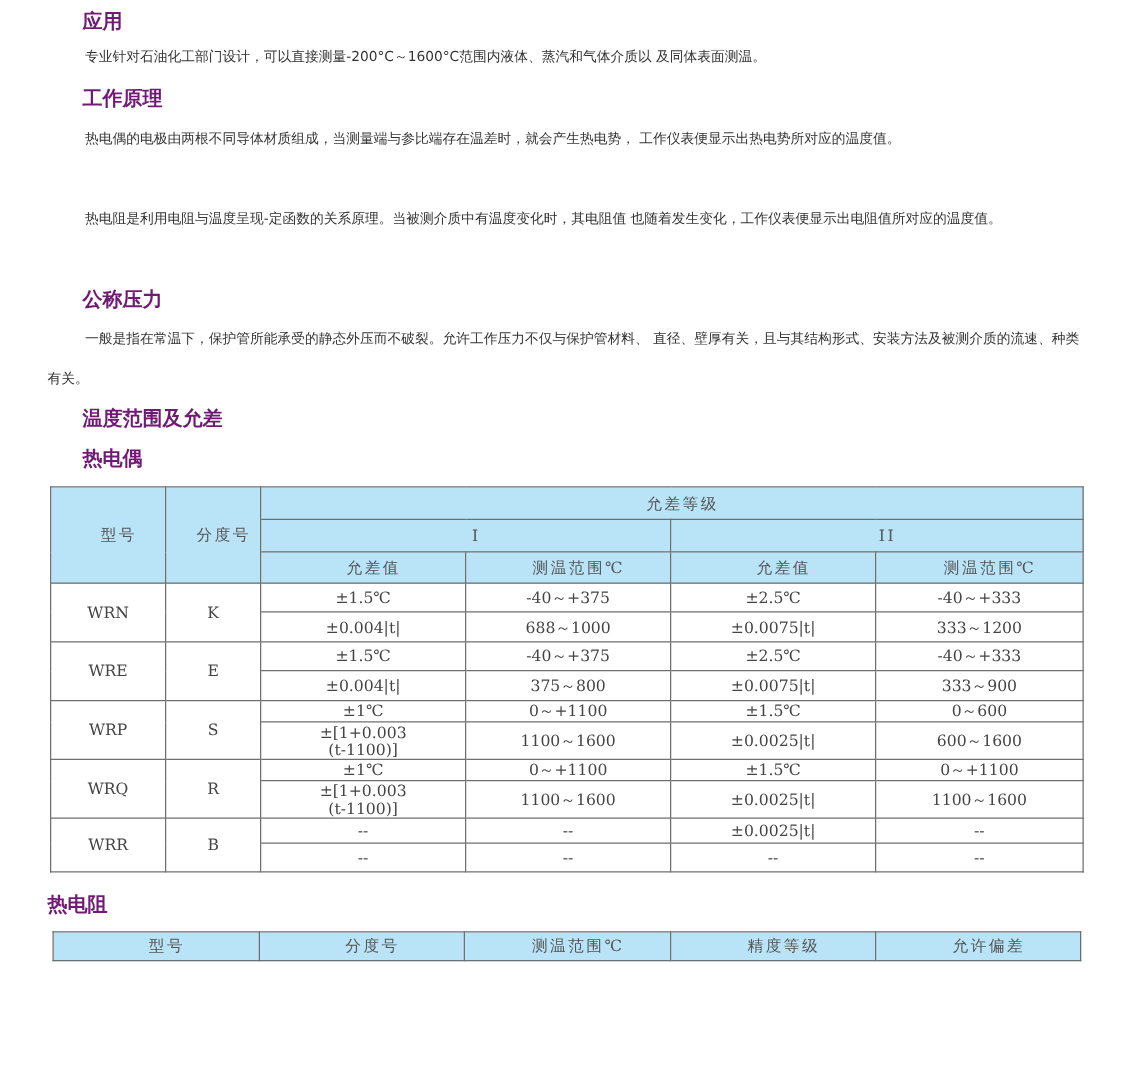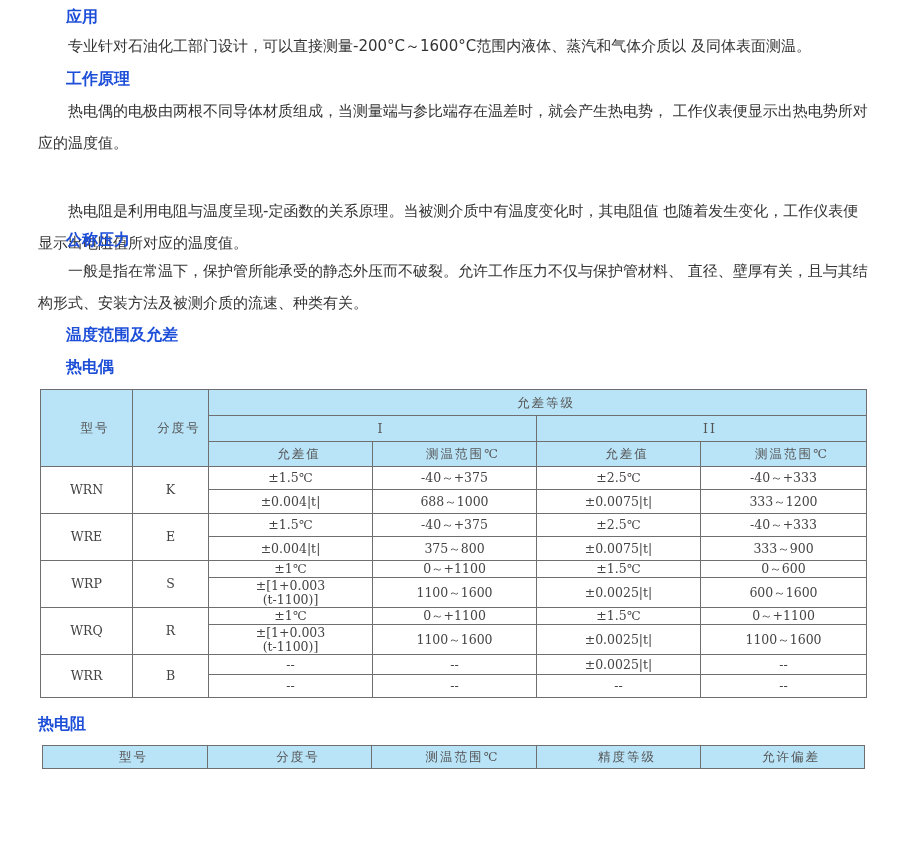--- a/index.html
+++ b/index.html
@@ -1,35 +1,35 @@
 <!DOCTYPE html>
 <html><head>
 <meta charset="utf-8">
 <style>
   html, body { margin:0; padding:0; background:#ffffff; }
   body { width:901px; height:859px; position:relative; overflow:hidden;
          font-family:"DejaVu Sans","Liberation Sans",sans-serif; color:#333333; }
-  .p { position:absolute; left:38px; width:830px; font-size:15px; line-height:32px; margin:0; }
+  .p { position:absolute; left:38px; width:830px; font-size:11px; line-height:32px; margin:0; }
   .ind { text-indent:30px; }
-  .h { position:absolute; left:66px; font-size:16px; font-weight:bold; color:#1d4ed8; margin:0; line-height:20px; }
+  .h { position:absolute; left:66px; font-size:16px; font-weight:bold; color:#701a75; margin:0; line-height:20px; }
   table { position:absolute; border-collapse:collapse; font-family:"DejaVu Serif","Liberation Serif",serif;
           font-size:12.5px; color:#444; table-layout:fixed; }
   td, th { border:1px solid #6f6f6f; text-align:center; padding:0; font-weight:normal; line-height:14px; }
   th { background:#b9e3f7; color:#555; letter-spacing:2px;padding-left:17px; }
   .outer { border:1.5px solid #8a8a8a; }
 </style>
 </head>
 <body>
 
 <h3 class="h" style="top:7px;">应用</h3>
 <p class="p ind" style="top:30px;">专业针对石油化工部门设计，可以直接测量-200°C～1600°C范围内液体、蒸汽和气体介质以 及同体表面测温。</p>
 
 <h3 class="h" style="top:69px;">工作原理</h3>
 <p class="p ind" style="top:95px;">热电偶的电极由两根不同导体材质组成，当测量端与参比端存在温差时，就会产生热电势， 工作仪表便显示出热电势所对应的温度值。</p>
-<p class="p ind" style="top:159px;margin-top:36px;">热电阻是利用电阻与温度呈现-定函数的关系原理。当被测介质中有温度变化时，其电阻值 也随着发生变化，工作仪表便显示出电阻值所对应的温度值。</p>
+<p class="p ind" style="top:159px;">热电阻是利用电阻与温度呈现-定函数的关系原理。当被测介质中有温度变化时，其电阻值 也随着发生变化，工作仪表便显示出电阻值所对应的温度值。</p>
 
 <h3 class="h" style="top:230px;">公称压力</h3>
 <p class="p ind" style="top:255px;">一般是指在常温下，保护管所能承受的静态外压而不破裂。允许工作压力不仅与保护管材料、 直径、壁厚有关，且与其结构形式、安装方法及被测介质的流速、种类有关。</p>
 
 <h3 class="h" style="top:325px;">温度范围及允差</h3>
 <h3 class="h" style="top:357px;">热电偶</h3>
 
 <table class="outer" style="left:40px; top:389px; width:826px;">
   <colgroup>
       <col style="width:92px">

